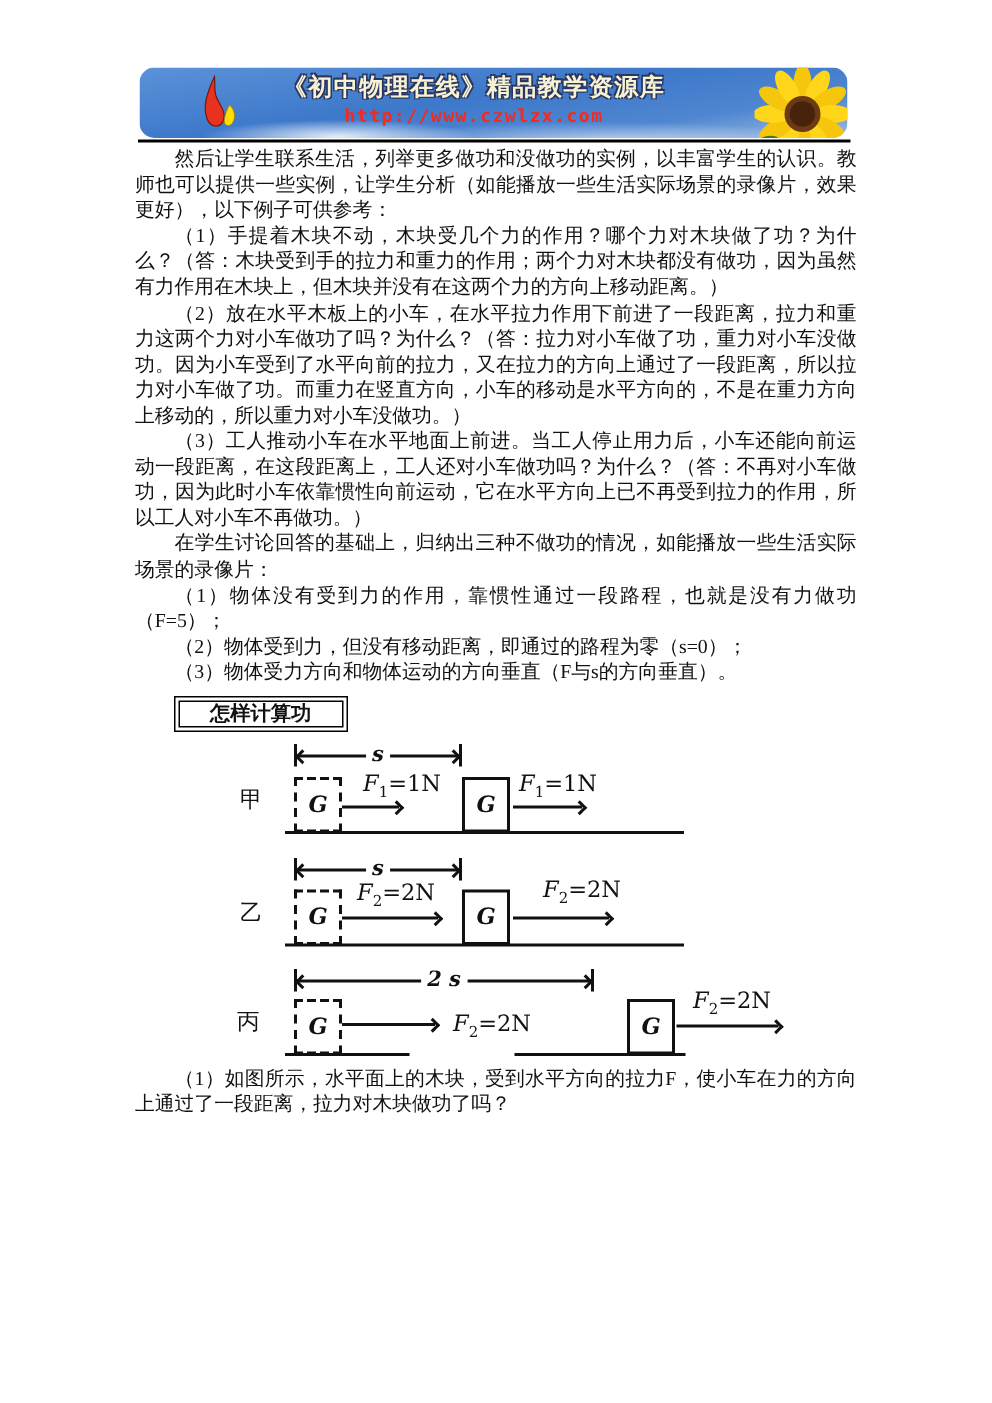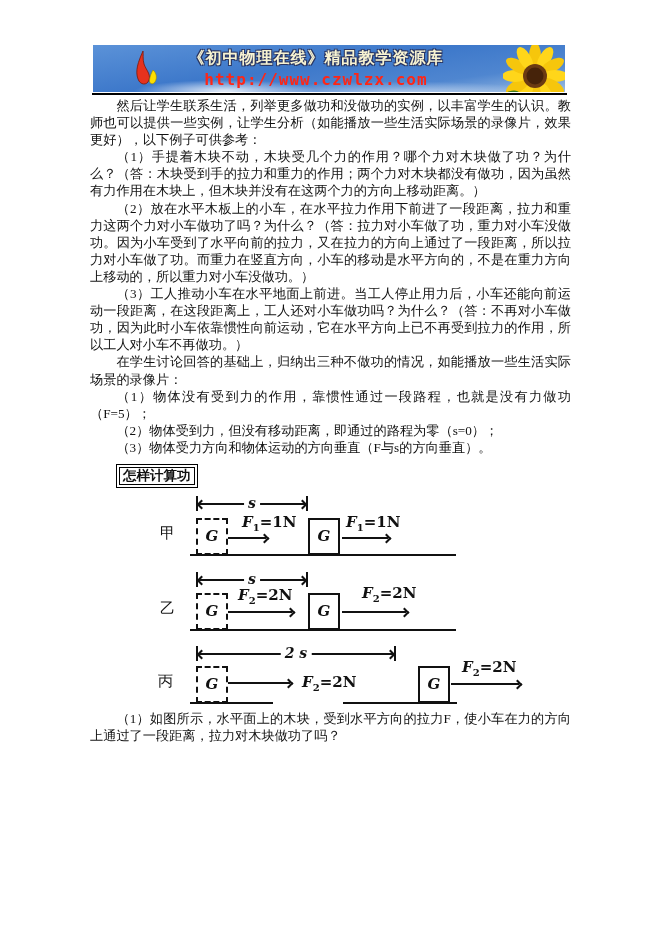--- a/index.html
+++ b/index.html
@@ -7,45 +7,46 @@
     width:661px;height:935px;position:relative;background:#ffffff;
     font-family:"Liberation Serif",serif;color:#111;
   }
   
   .banner{
     position:absolute;left:93px;top:45px;width:472px;height:47px;overflow:hidden;
     background:
       radial-gradient(ellipse 130px 16px at 28% 98%, rgba(255,255,255,.85), rgba(255,255,255,0) 70%),
       radial-gradient(ellipse 220px 18px at 65% 104%, rgba(255,255,255,.55), rgba(255,255,255,0) 70%),
       linear-gradient(172deg,#5b92d8 0%,#3d78ca 45%,#4f86d0 75%,#9cbde4 100%);
+    border-radius: 10px;
   }
   .banner-title{
     position:absolute;left:30px;right:56px;top:3px;text-align:center;
     font-weight:bold;font-size:16px;letter-spacing:1px;color:#f7f3d2;
     text-shadow:1px 1px 0 #2a3560,-1px -1px 0 #2a3560,1px -1px 0 #2a3560,-1px 1px 0 #2a3560;
     white-space:nowrap;
   }
   .banner-url{
     position:absolute;left:30px;right:56px;top:25px;text-align:center;
-    font-family:"DejaVu Sans Mono",monospace;font-size:16px;font-weight:bold;
+    font-family:"DejaVu Sans Mono",monospace;font-size:12px;font-weight:bold;
     letter-spacing:1px;color:#ff2616;white-space:nowrap;
   }
   .logo{position:absolute;left:34px;top:4px;width:42px;height:42px;}
   .sunflower{position:absolute;right:-2px;bottom:-10px;width:64px;height:60px;}
   .rule{position:absolute;left:92px;top:93px;width:475px;height:2px;background:#000;}
 
   
   .content{position:absolute;left:90px;top:97px;width:481px;}
   .content p{
     margin:0;font-size:13.2px;line-height:17.1px;text-align:justify;
     text-indent:2em;
   }
   .content p.cont{text-indent:0;}
   .hbox{
-    display:inline-block;border:4px double #000;padding:0 3px;margin:8px 0 7px 26px;
+    display:inline-block;border:4px double #000;padding:0 20px;margin:8px 0 7px 26px;
     font-size:13.5px;font-weight:bold;line-height:16px;
   }
 
   
   .diag{position:relative;width:480px;height:212px;margin:1px 0 2px 0;}
   .rlabel{position:absolute;font-size:15px;}
   .block{
     position:absolute;width:32px;height:37px;box-sizing:border-box;background:#fff;
     display:flex;align-items:center;justify-content:center;
   }
@@ -64,21 +65,21 @@
   .measure .chev.l{left:2px;} .measure .chev.r{right:2px;}
   .measure .mlabel{
     position:absolute;top:-2px;left:50%;transform:translateX(-50%);
     background:#fff;padding:0 4px;font-family:"DejaVu Serif",serif;
     font-style:italic;font-weight:bold;font-size:14px;line-height:18px;
   }
   .farrow{position:absolute;height:11px;}
   .farrow .fline{position:absolute;top:5px;left:0;right:2px;height:2px;background:#111;}
   .farrow .chev{top:3px;right:0;}
   .flabel{
-    position:absolute;font-family:"DejaVu Serif",serif;font-weight:bold;
+    position:absolute;font-family:"DejaVu Serif",serif;font-weight:normal;
     font-size:15px;line-height:18px;white-space:nowrap;
   }
   .flabel i{font-style:italic;}
   .flabel sub{font-size:10px;}
 </style>
 </head>
 <body>
 
 <div class="banner">
   <span class="logo">

